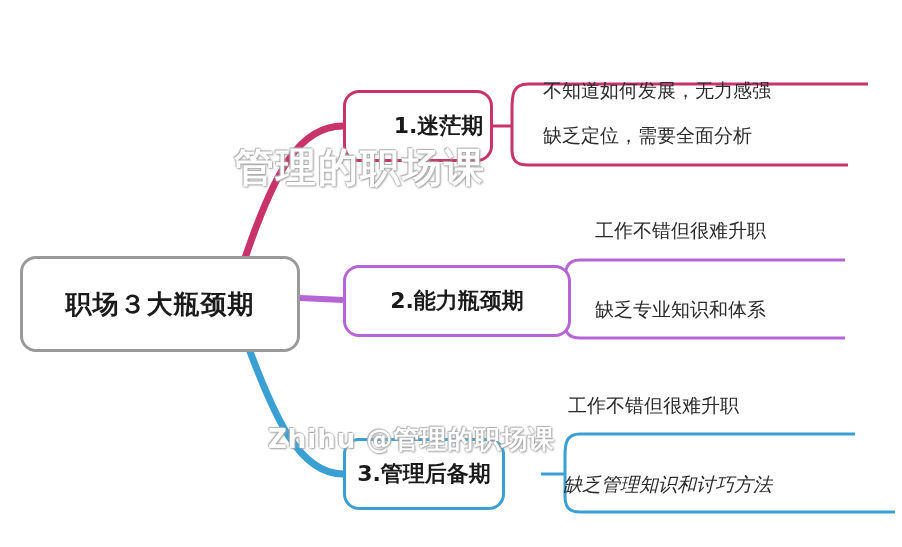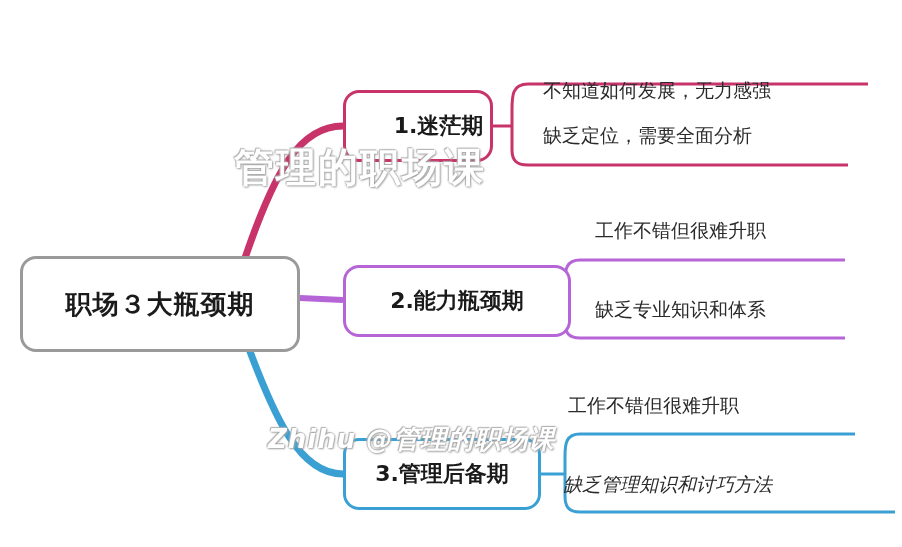--- a/index.html
+++ b/index.html
@@ -7,27 +7,27 @@
          font-family:"DejaVu Sans", sans-serif; color:#222; }
   svg.links { position:absolute; left:0; top:0; }
   .node { position:absolute; box-sizing:border-box; background:#fff;
           display:flex; align-items:center; justify-content:center;
           font-weight:bold; white-space:nowrap; }
   .root { left:20px; top:256px; width:280px; height:96px; border:3px solid #9a9a9a;
           border-radius:16px; font-size:26px; color:#1a1a1a; letter-spacing:1px; }
   .branch { height:72px; border:3px solid; border-radius:16px; font-size:22px; color:#1a1a1a; }
   .b1 { left:343px; top:90px; width:150px; border-color:#c8346a;padding-left:41px; }
   .b2 { left:343px; top:265px; width:228px; border-color:#b565d6; }
-  .b3 { left:343px; top:438px; width:198px; border-color:#3aa0d4; }
+  .b3 { left:343px; top:438px; width:162px; border-color:#3aa0d4; }
   .leaf { position:absolute; font-size:19px; color:#2a2a2a; white-space:nowrap; }
   .wm { position:absolute; color:#fff; font-weight:bold;
         text-shadow: 0 0 2px #999, 1px 1px 2px #aaa, -1px -1px 1px #bbb;
         white-space:nowrap; pointer-events:none; }
   .wm1 { left:234px; top:140px; font-size:40px; letter-spacing:2px; }
-  .wm2 { left:268px; top:422px; font-size:26px; font-style:italic; letter-spacing:1px; }
+  .wm2 { left:268px; top:422px; font-size:26px; letter-spacing:1px; }
 </style>
 </head>
 <body>
 
 <svg class="links" width="902" height="547">
 
   <path d="M245 258 C 275 170, 300 126, 343 126" fill="none" stroke="#c8346a" stroke-width="7" stroke-linecap="round"></path>
 
   <path d="M300 298 L 343 300" fill="none" stroke="#b565d6" stroke-width="6"></path>
 

